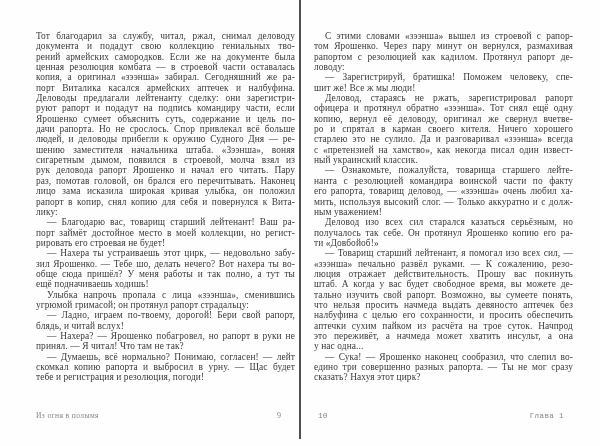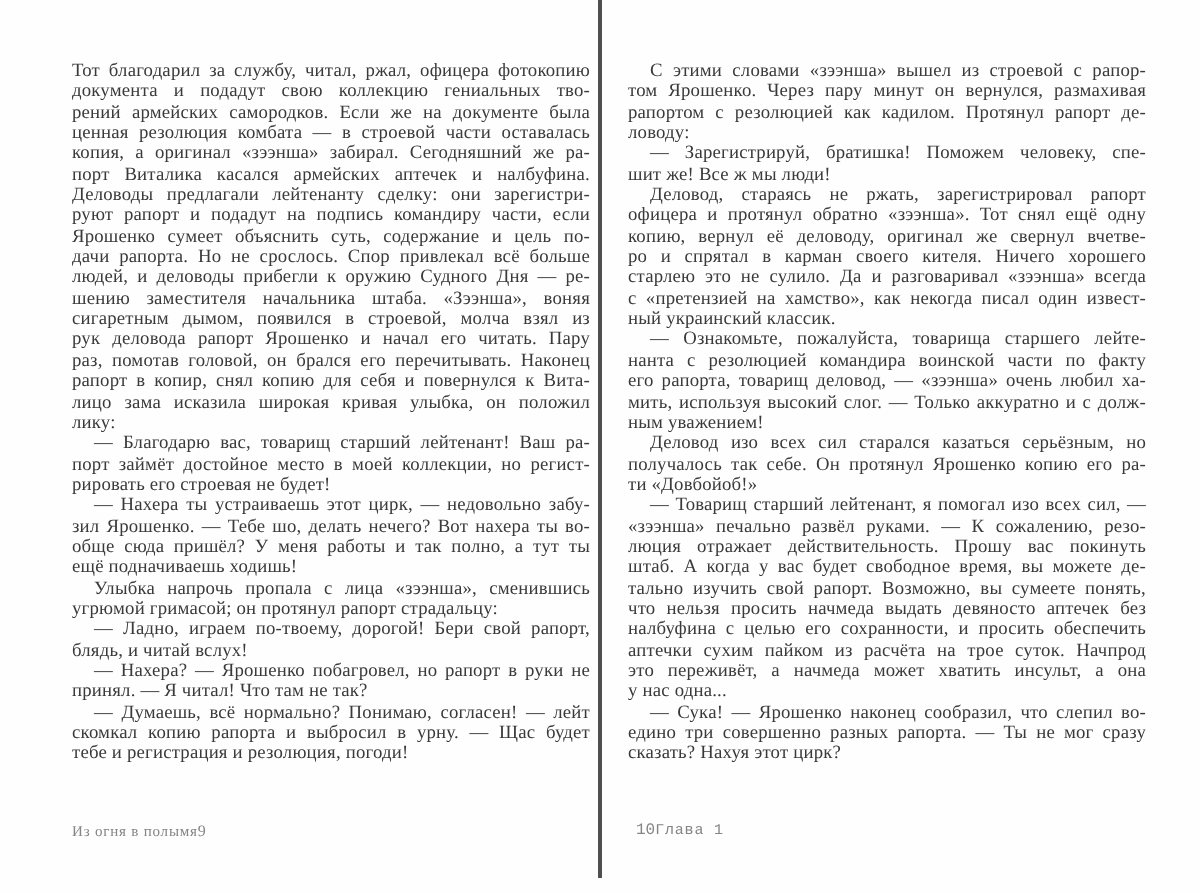--- a/index.html
+++ b/index.html
@@ -42,53 +42,53 @@
     -moz-text-align-last: justify;
     white-space: normal;
   }
   .line.last { text-align-last: left; -moz-text-align-last: left; }
   .line.indent { text-indent: 11px; }
 
   .footer {
     position: absolute;
     top: 411px;
     display: flex;
-    justify-content: flex-start;
+    justify-content: space-between;
     align-items: baseline;
     color: var(--muted);
     font-size: 7.5px;
     letter-spacing: 0.4px;
   }
   .footer.left  { left: 36px;  width: 245px; }
   .footer.right { left: 318px; width: 246px; font-family: Liberation Mono, monospace; }
   .footer .pagenum { font-size: 8px; letter-spacing: 0; }
 </style>
 </head>
 <body>
 
 <div class="spread">
 
   <div class="page-text left" id="left-page-text">
-      <div class="line">Тот благодарил за службу, читал, ржал, офицера фотокопию</div>
+      <div class="line">Тот благодарил за службу, читал, ржал, снимал деловоду</div>
       <div class="line">документа и подадут свою коллекцию гениальных тво-</div>
       <div class="line">рений армейских самородков. Если же на документе была</div>
       <div class="line">ценная резолюция комбата — в строевой части оставалась</div>
       <div class="line">копия, а оригинал «зээнша» забирал. Сегодняшний же ра-</div>
       <div class="line">порт Виталика касался армейских аптечек и налбуфина.</div>
       <div class="line">Деловоды предлагали лейтенанту сделку: они зарегистри-</div>
       <div class="line">руют рапорт и подадут на подпись командиру части, если</div>
       <div class="line">Ярошенко сумеет объяснить суть, содержание и цель по-</div>
       <div class="line">дачи рапорта. Но не срослось. Спор привлекал всё больше</div>
       <div class="line">людей, и деловоды прибегли к оружию Судного Дня — ре-</div>
       <div class="line">шению заместителя начальника штаба. «Зээнша», воняя</div>
       <div class="line">сигаретным дымом, появился в строевой, молча взял из</div>
       <div class="line">рук деловода рапорт Ярошенко и начал его читать. Пару</div>
       <div class="line">раз, помотав головой, он брался его перечитывать. Наконец</div>
+      <div class="line">лицо зама исказила широкая кривая улыбка, он положил</div>
       <div class="line">рапорт в копир, снял копию для себя и повернулся к Вита-</div>
-      <div class="line">лицо зама исказила широкая кривая улыбка, он положил</div>
       <div class="line last">лику:</div>
       <div class="line indent">— Благодарю вас, товарищ старший лейтенант! Ваш ра-</div>
       <div class="line">порт займёт достойное место в моей коллекции, но регист-</div>
       <div class="line last">рировать его строевая не будет!</div>
       <div class="line indent">— Нахера ты устраиваешь этот цирк, — недовольно забу-</div>
       <div class="line">зил Ярошенко. — Тебе шо, делать нечего? Вот нахера ты во-</div>
       <div class="line">обще сюда пришёл? У меня работы и так полно, а тут ты</div>
       <div class="line last">ещё подначиваешь ходишь!</div>
       <div class="line indent">Улыбка напрочь пропала с лица «зээнша», сменившись</div>
       <div class="line last">угрюмой гримасой; он протянул рапорт страдальцу:</div>

